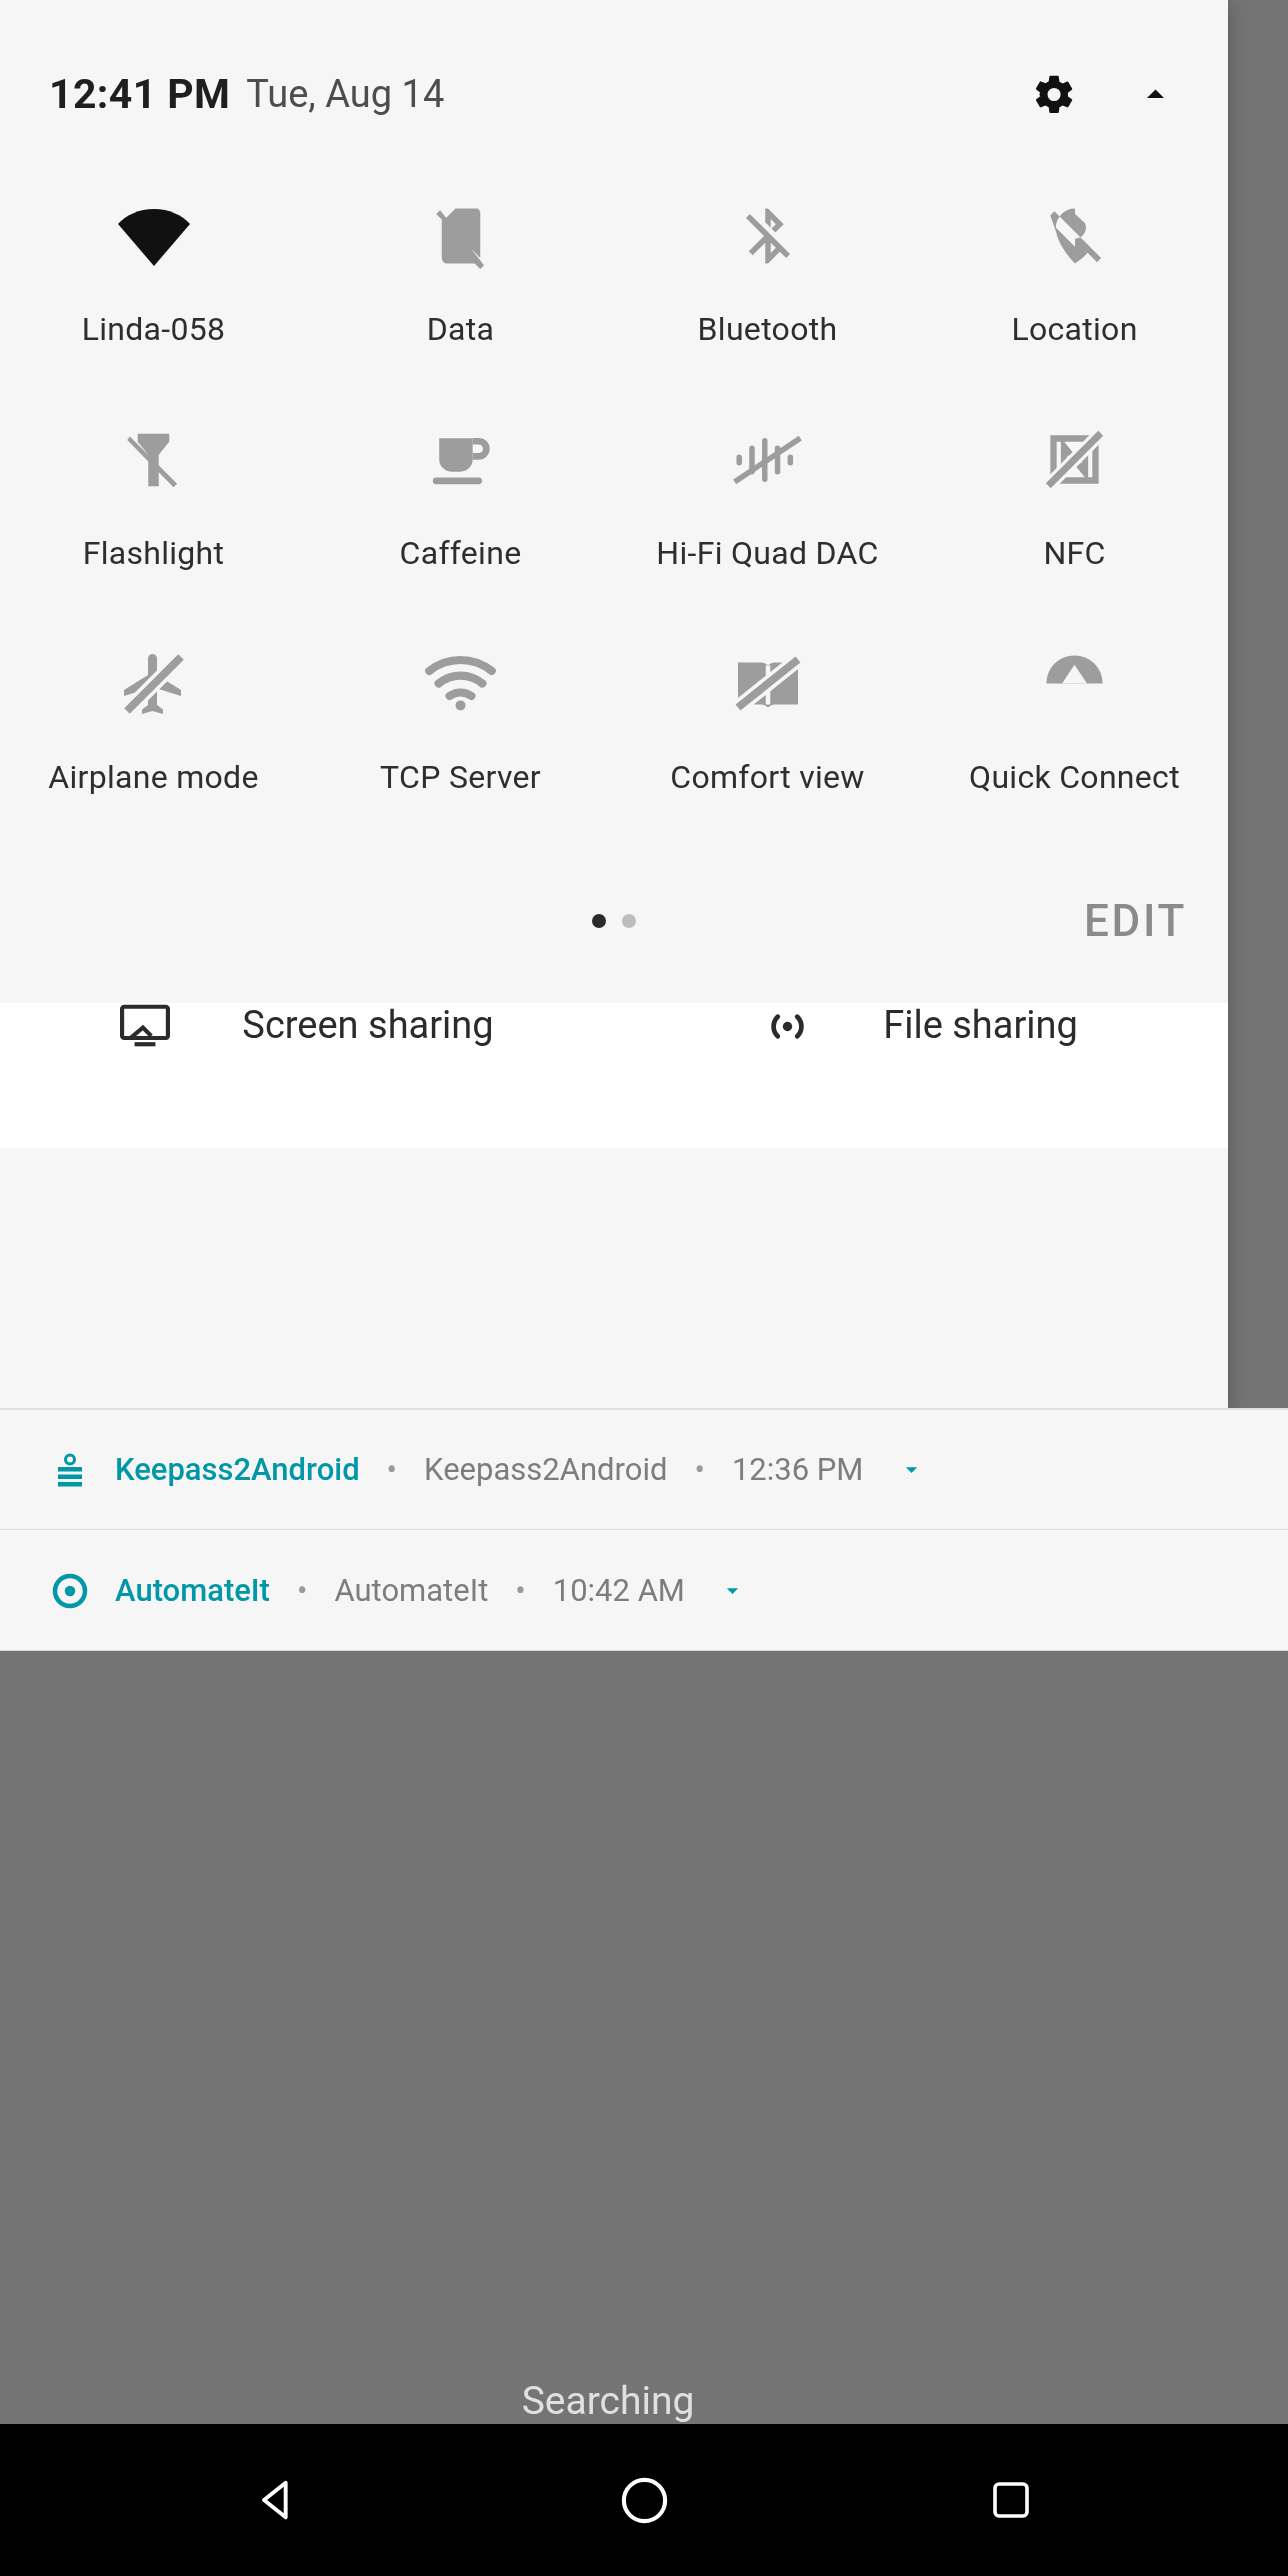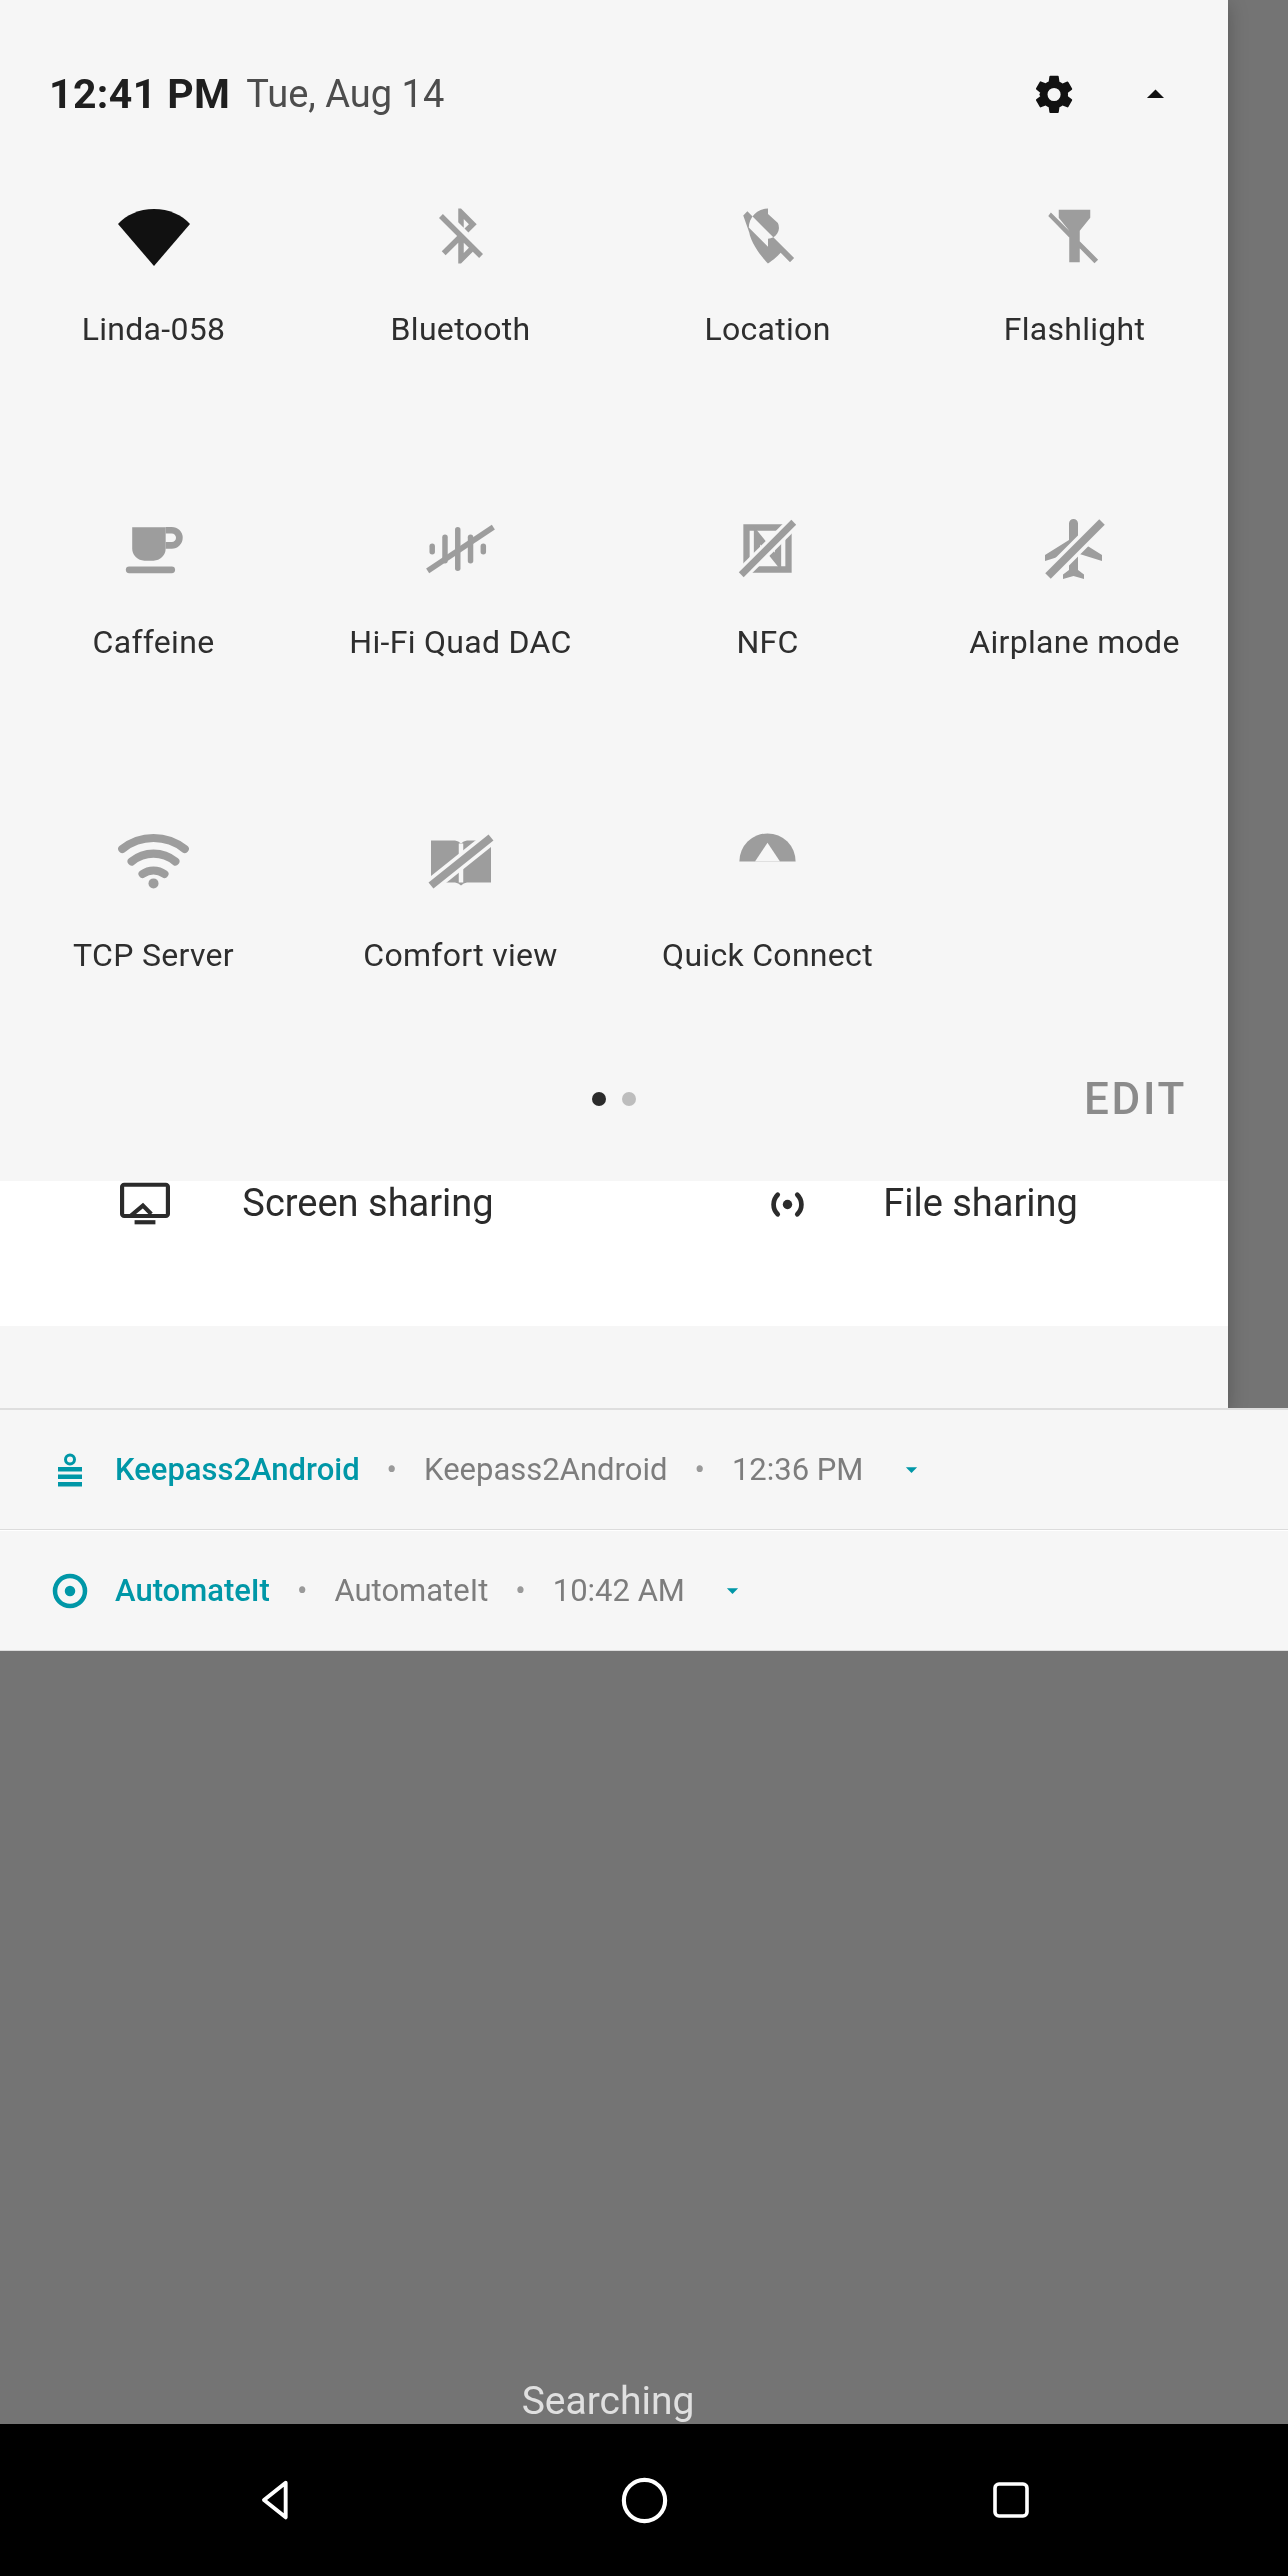--- a/index.html
+++ b/index.html
@@ -22,21 +22,20 @@
   .time { font-size:41px; font-weight:700; color:#1f1f1f; letter-spacing:0.4px; }
   .date { font-size:38px; font-weight:400; color:#4d4d4d; margin-left:16px; }
   .hspace { flex:1; }
   .hicon { width:47px; height:47px; display:flex; align-items:center; justify-content:center; margin-left:54px; }
 
   
   .tiles {
     padding: 61px 0 0 0;
     display:grid;
     grid-template-columns: repeat(4, 1fr);
-    row-gap: 89px;
   }
   .tile {
     display:flex; flex-direction:column; align-items:center; justify-content:flex-start;
     height: 224px;
   }
   .tile .icon {
     width:81px; height:81px; display:flex; align-items:center; justify-content:center;
   }
   .tile .label {
     margin-top: 34px;
@@ -136,20 +135,28 @@
 
       <div class="tile">
         <span class="icon">
           <svg width="72" height="72" viewBox="0 0 24 24" fill="#111">
               <path d="M12 3C7 3 2.73 5 0 8l12 14L24 8c-2.73-3-7-5-12-5z"></path>
             </svg>
         </span>
         <span class="label">Linda-058</span>
       </div>
 
+      <div class="tile">
+        <span class="icon">
+          <svg width="66" height="66" viewBox="0 0 24 24" fill="#9d9d9d">
+              <path d="M18 2h-8L6 6v1l13 13V4a2 2 0 0 0-1-2zM3 4l2 2v14a2 2 0 0 0 2 2h10l2 2 1.4-1.4L4.4 2.6z"></path>
+            </svg>
+        </span>
+        <span class="label">Data</span>
+      </div>
 
       <div class="tile">
         <span class="icon">
           <svg width="66" height="66" viewBox="0 0 24 24" fill="#9d9d9d">
               <path d="M13 5.83l1.88 1.88-1.6 1.6 1.41 1.41 3.02-3.02L12 2h-1v5.03l2 2zM5.41 4 4 5.41 10.59 12 5 17.59 6.41 19 11 14.41V22h1l4.29-4.29 2.3 2.3L20 18.59zM13 18.17v-3.76l1.88 1.88z"></path>
             </svg>
         </span>
         <span class="label">Bluetooth</span>
       </div>
 

